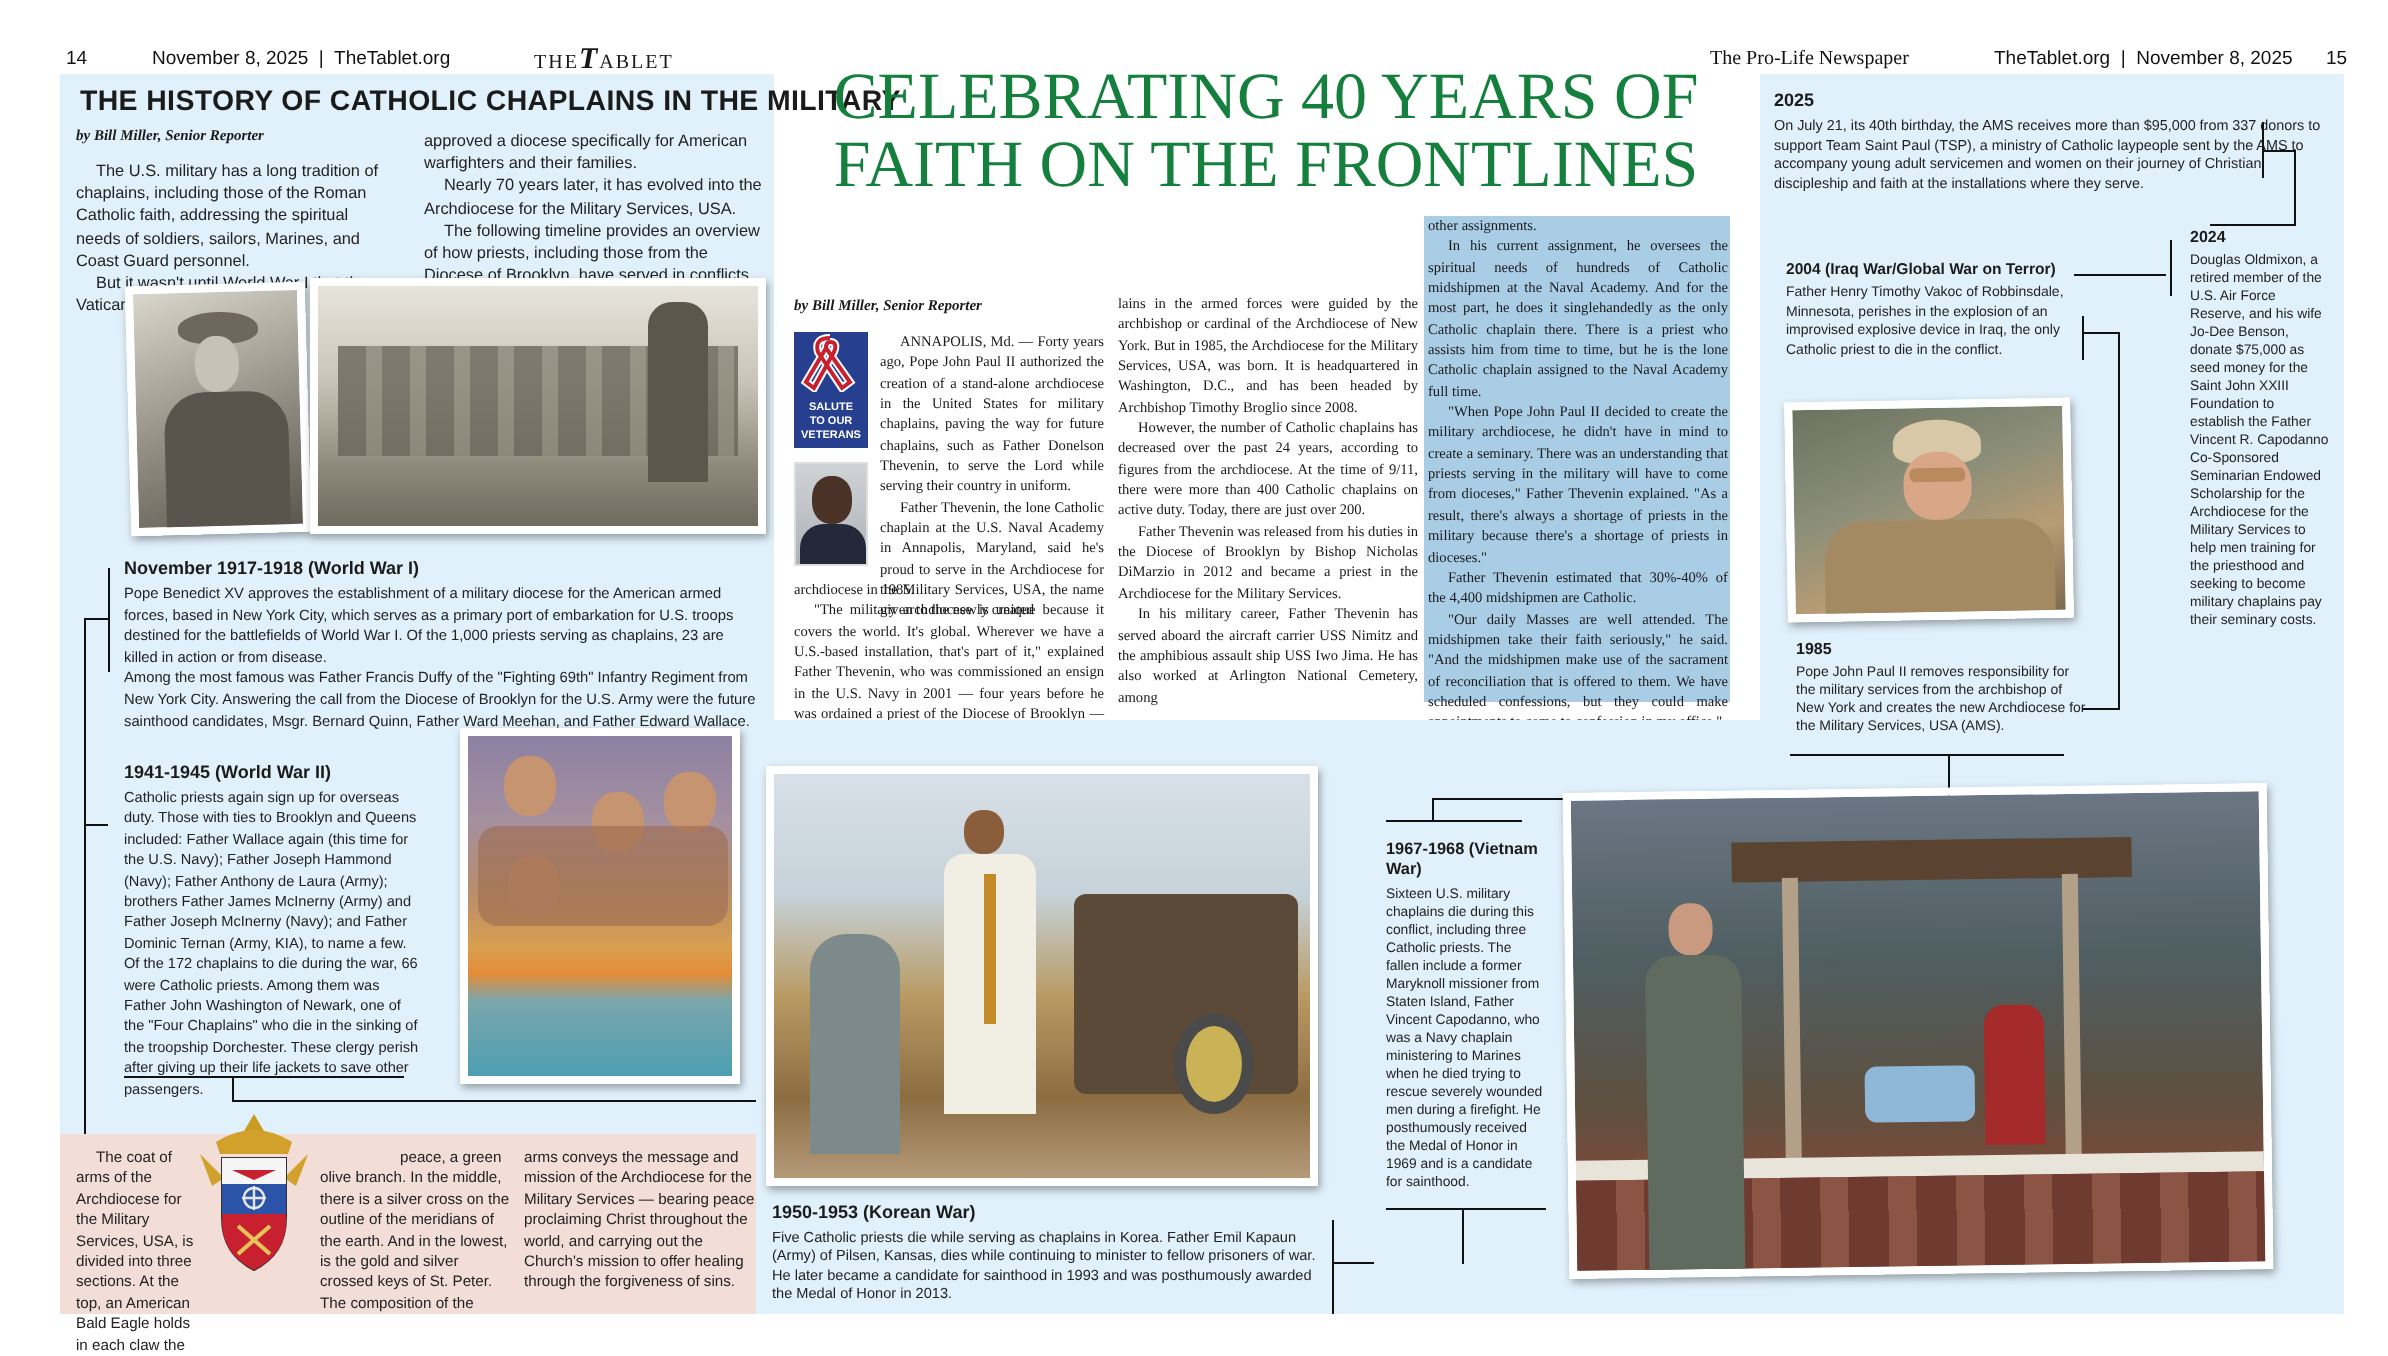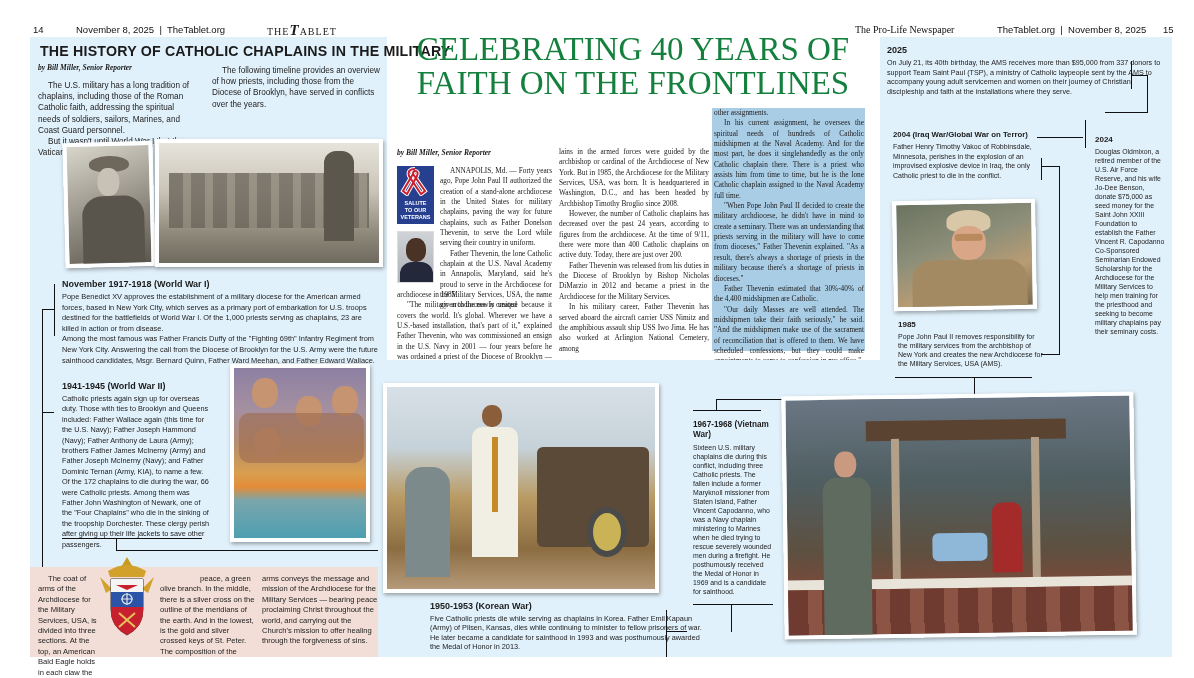--- a/index.html
+++ b/index.html
@@ -47,20 +47,22 @@
 
 <div class="abs panel-blue" style="left:30px; top:37px; width:357px; height:530px;"></div>
 <div class="abs h-title" style="left:40px; top:43px; width:345px; white-space:nowrap; font-size:14.2px;">THE HISTORY OF CATHOLIC CHAPLAINS IN THE MILITARY</div>
 <div class="abs byline" style="left:38px; top:63px;">by Bill Miller, Senior Reporter</div>
 
 <div class="abs body-s" style="left:38px; top:80px; width:160px;">
   <p>The U.S. military has a long tradition of chaplains, including those of the Roman Catholic faith, addressing the spiritual needs of soldiers, sailors, Marines, and Coast Guard personnel.</p>
   <p>But it wasn't until World War I that the Vatican</p>
 </div>
 <div class="abs body-s" style="left:212px; top:65px; width:170px;">
+  <p style="text-indent:0">approved a diocese specifically for American warfighters and their families.</p>
+  <p>Nearly 70 years later, it has evolved into the Archdiocese for the Military Services, USA.</p>
   <p>The following timeline provides an overview of how priests, including those from the Diocese of Brooklyn, have served in conflicts over the years.</p>
 </div>
 
 <div class="photo" style="left:64px; top:142px; width:90px; height:125px; background:linear-gradient(160deg,#d9d6cc,#8c877c 60%,#5d584f); transform:rotate(-1.5deg);">
   <div style="position:absolute;left:22px;top:10px;width:40px;height:16px;border-radius:50% 50% 40% 40%;background:#6d675c;"></div>
   <div style="position:absolute;left:30px;top:22px;width:22px;height:28px;border-radius:45%;background:#c8c2b6;"></div>
   <div style="position:absolute;left:14px;top:50px;width:62px;height:75px;background:#5a554c;border-radius:20px 20px 0 0;"></div>
 </div>
 <div class="photo" style="left:155px; top:139px; width:228px; height:128px; background:linear-gradient(180deg,#e7e4dc 0%,#c9c4b7 40%,#8f897b 75%,#6f6a5e 100%);">
   <div style="position:absolute;left:10px;top:30px;width:200px;height:55px;background:repeating-linear-gradient(90deg,#6a655a 0 14px,#8b8578 14px 22px);opacity:.8;"></div>
@@ -178,21 +180,21 @@
 <div class="abs panel-blue" style="left:865px; top:360px; width:20px; height:297px;"></div>
 
 <div class="photo" style="left:383px; top:383px; width:276px; height:210px; background:linear-gradient(180deg,#d7e0e6 0%,#c6d2d9 30%,#b99a63 55%,#8c6d42 80%,#b59a79 100%);">
   <div style="position:absolute;left:150px;top:60px;width:112px;height:100px;background:#5c4a38;border-radius:6px;"></div>
   <div style="position:absolute;left:200px;top:120px;width:40px;height:50px;border-radius:50%;border:6px solid #4a4a4a;background:#c9b356;"></div>
   <div style="position:absolute;left:95px;top:18px;width:20px;height:22px;border-radius:45%;background:#8a5e3b;"></div>
   <div style="position:absolute;left:85px;top:40px;width:46px;height:130px;background:#f1eee4;border-radius:10px 10px 0 0;"></div>
   <div style="position:absolute;left:105px;top:50px;width:6px;height:75px;background:#c48a2a;"></div>
   <div style="position:absolute;left:18px;top:80px;width:45px;height:110px;background:#7d8a8c;border-radius:18px 18px 0 0;"></div>
 </div>
-<div class="abs" style="left:386px; top:601px; width:280px;margin-left:44px;">
+<div class="abs" style="left:386px; top:601px; width:280px;">
   <div class="tl-head">1950-1953 (Korean War)</div>
   <div class="tl-text" style="font-size:7.3px; line-height:9.4px;">Five Catholic priests die while serving as chaplains in Korea. Father Emil Kapaun (Army) of Pilsen, Kansas, dies while continuing to minister to fellow prisoners of war. He later became a candidate for sainthood in 1993 and was posthumously awarded the Medal of Honor in 2013.</div>
 </div>
 <div class="rule" style="left:666px; top:610px; width:1px; height:47px;"></div>
 <div class="rule" style="left:666px; top:631px; width:21px; height:1px;"></div>
 
 <div class="rule" style="left:693px; top:410px; width:68px; height:1px;"></div>
 <div class="rule" style="left:716px; top:399px; width:1px; height:11px;"></div>
 <div class="rule" style="left:716px; top:399px; width:258px; height:1px;"></div>
 <div class="rule" style="left:974px; top:378px; width:1px; height:22px;"></div>
@@ -224,21 +226,21 @@
 <div class="rule" style="left:1147px; top:75px; width:1px; height:38px;"></div>
 <div class="rule" style="left:1105px; top:112px; width:43px; height:1px;"></div>
 
 <div class="abs" style="left:893px; top:130px; width:160px;">
   <div class="tl-head" style="font-size:7.8px;">2004 (Iraq War/Global War on Terror)</div>
   <div class="tl-text" style="font-size:7.0px; line-height:9.6px;">Father Henry Timothy Vakoc of Robbinsdale, Minnesota, perishes in the explosion of an improvised explosive device in Iraq, the only Catholic priest to die in the conflict.</div>
 </div>
 <div class="rule" style="left:1037px; top:137px; width:46px; height:1px;"></div>
 <div class="rule" style="left:1085px; top:120px; width:1px; height:28px;"></div>
 
-<div class="abs" style="left:1095px; top:135px; width:70px;">
+<div class="abs" style="left:1095px; top:114px; width:70px;">
   <div class="tl-head" style="font-size:8px;">2024</div>
   <div class="tl-text" style="font-size:6.9px; line-height:9px;">Douglas Oldmixon, a retired member of the U.S. Air Force Reserve, and his wife Jo-Dee Benson, donate $75,000 as seed money for the Saint John XXIII Foundation to establish the Father Vincent R. Capodanno Co-Sponsored Seminarian Endowed Scholarship for the Archdiocese for the Military Services to help men training for the priesthood and seeking to become military chaplains pay their seminary costs.</div>
 </div>
 
 <div class="rule" style="left:1041px; top:158px; width:1px; height:22px;"></div>
 <div class="rule" style="left:1041px; top:166px; width:19px; height:1px;"></div>
 <div class="rule" style="left:1059px; top:166px; width:1px; height:189px;"></div>
 <div class="rule" style="left:1041px; top:354px; width:19px; height:1px;"></div>
 
 <div class="photo" style="left:893px; top:200px; width:143px; height:110px; background:linear-gradient(160deg,#6b7360,#8b8e79 40%,#b89c74 70%,#7c6a4f); transform:rotate(-1deg);">

